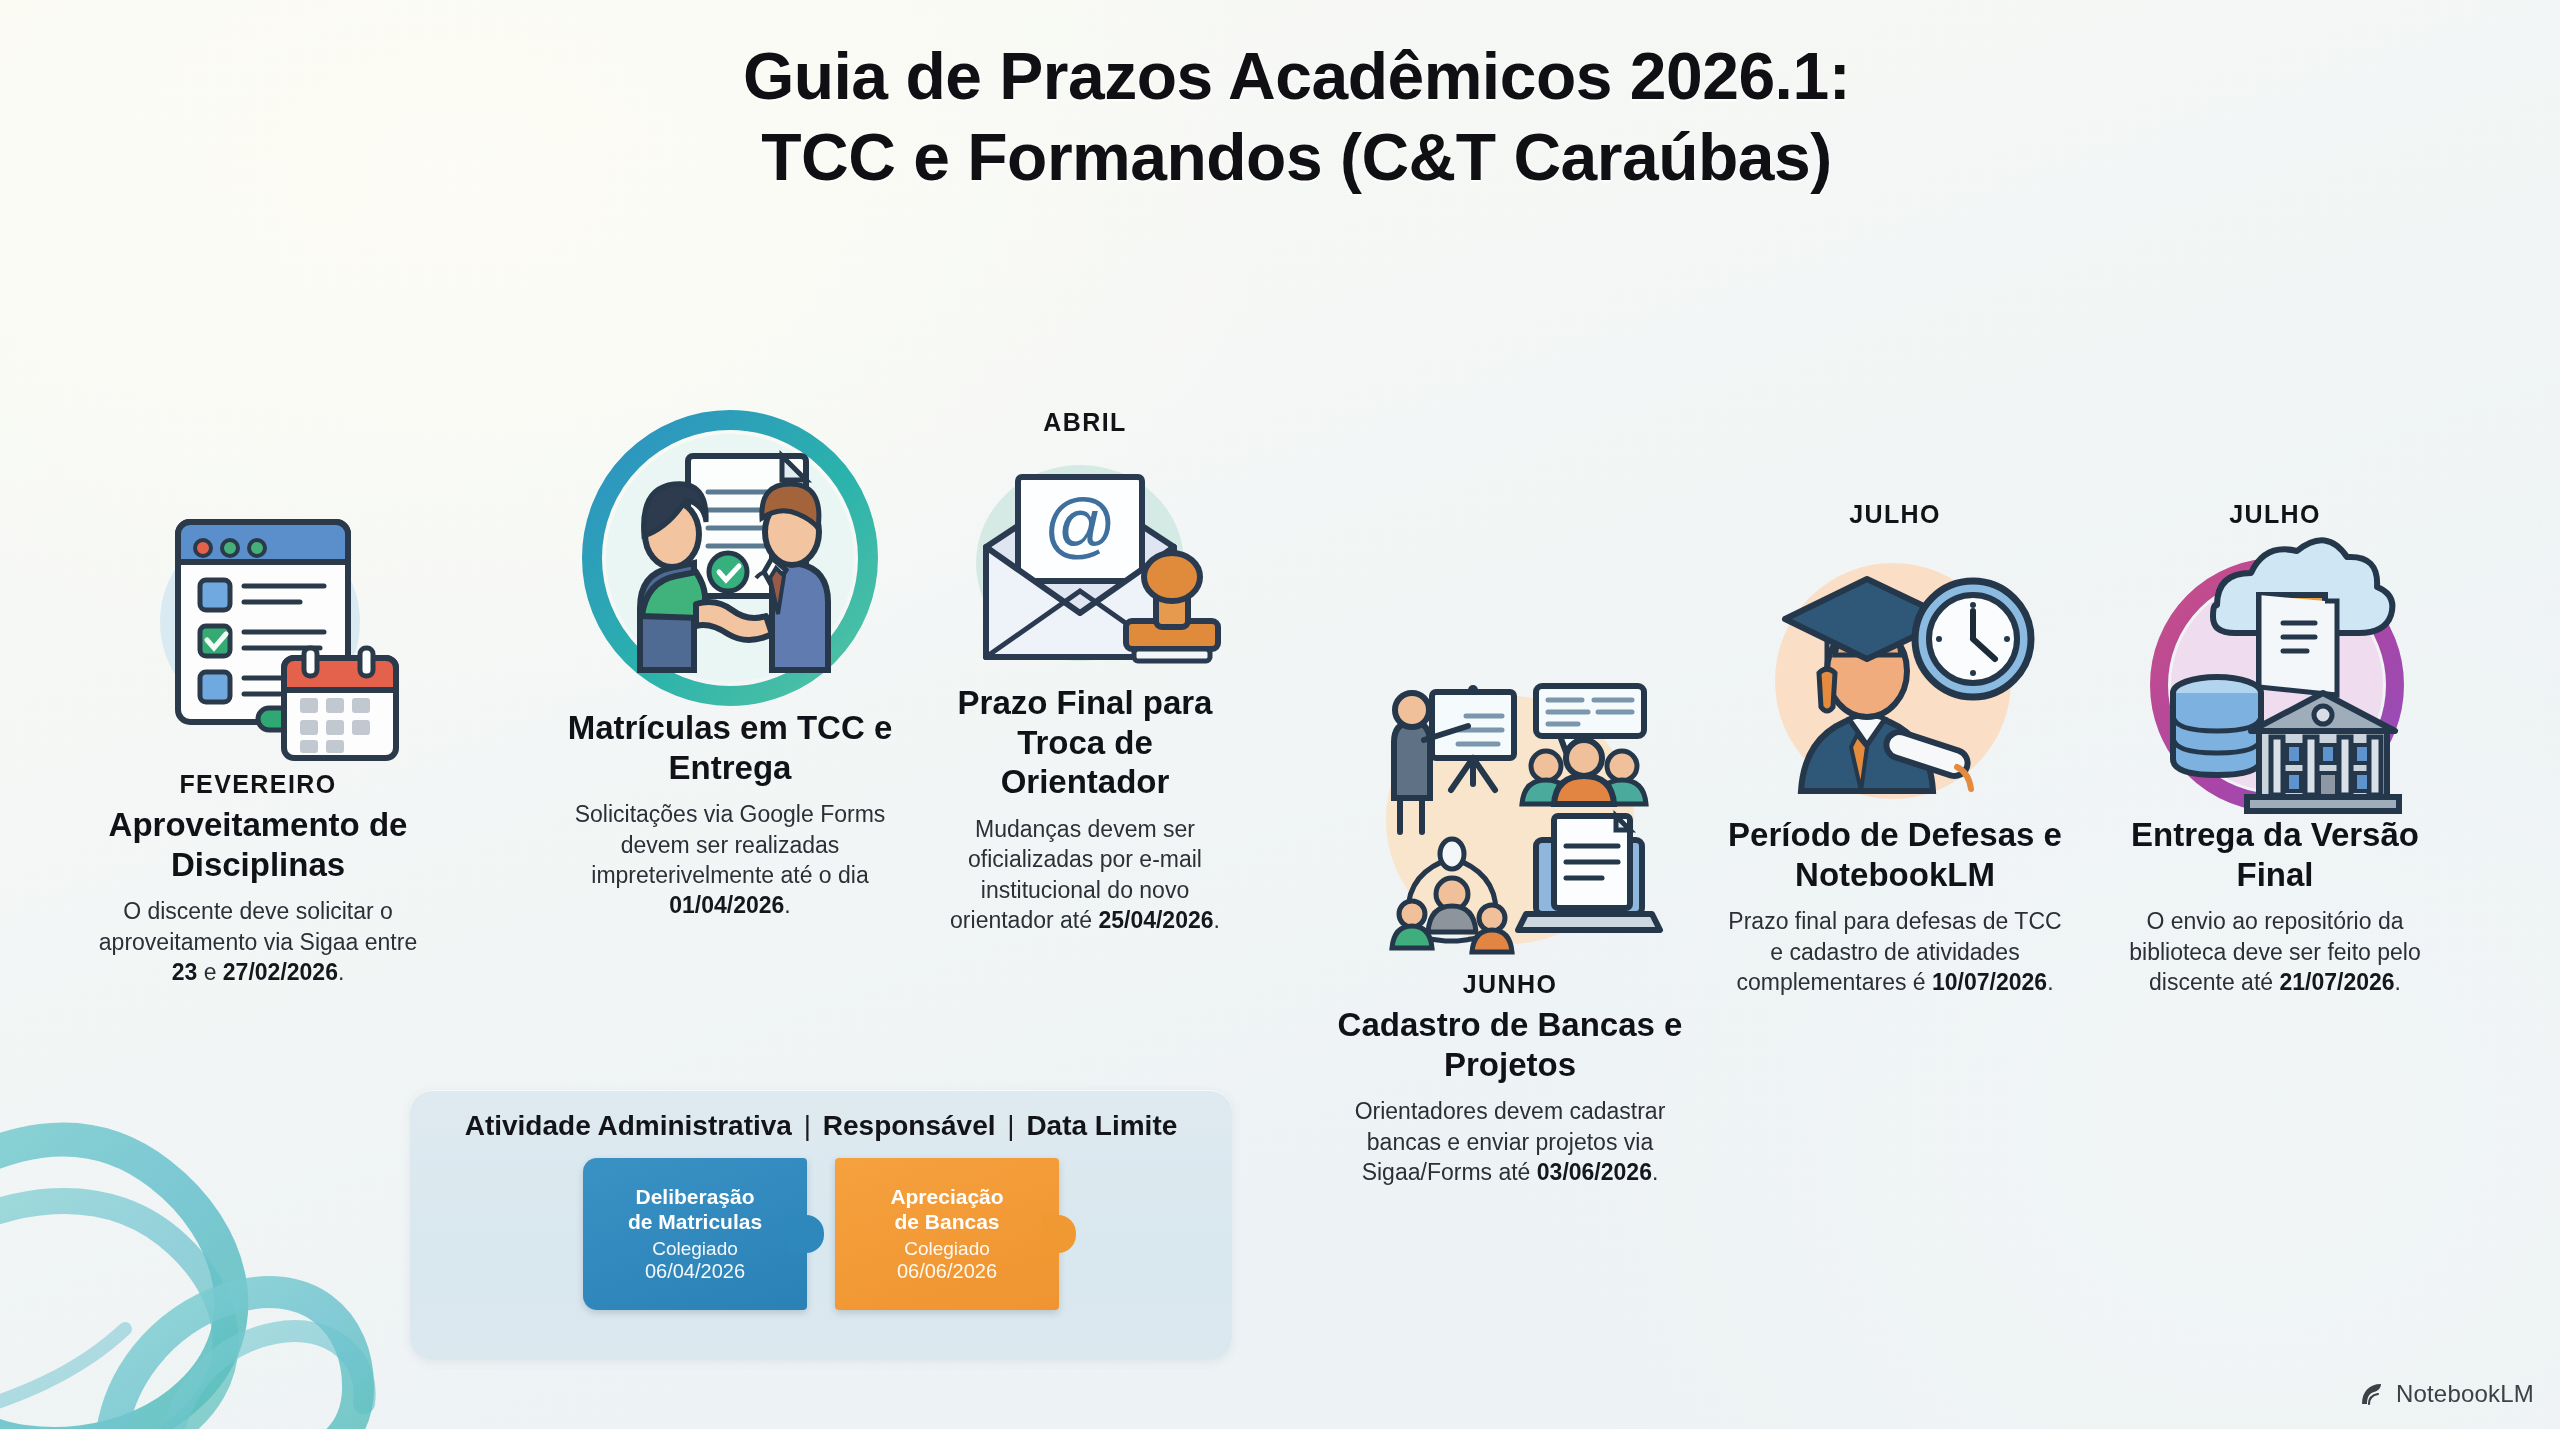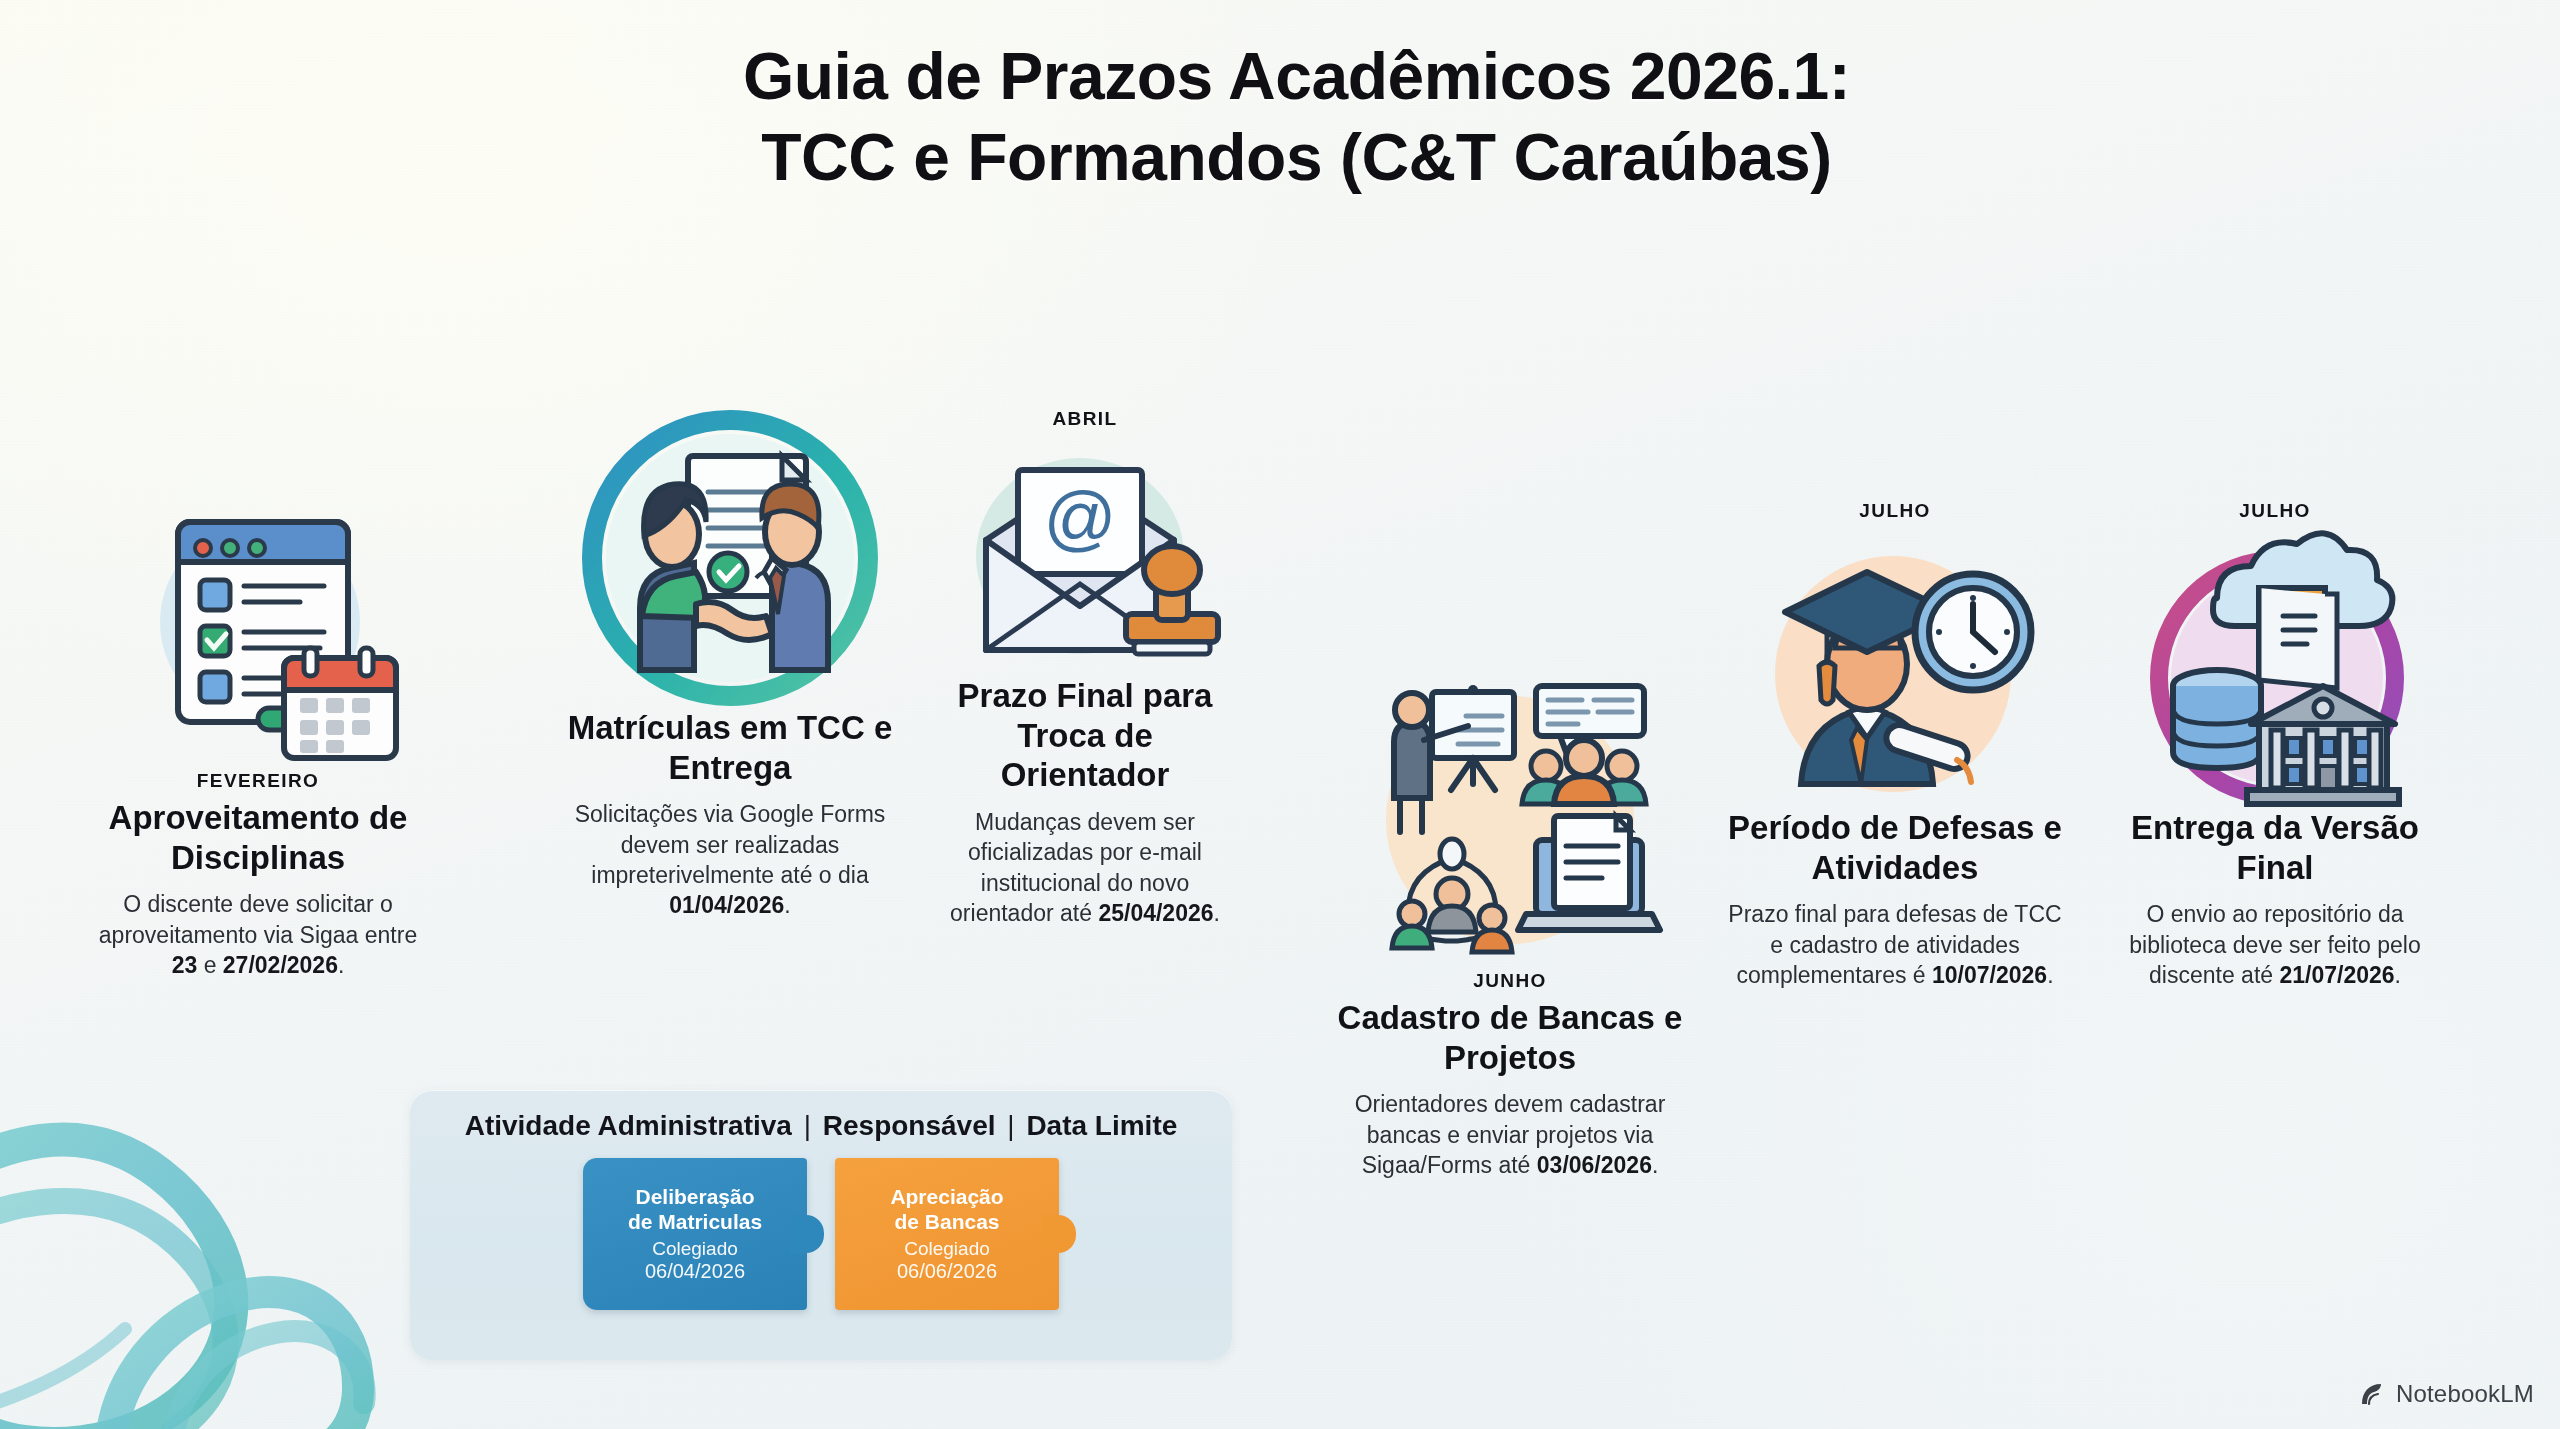--- a/index.html
+++ b/index.html
@@ -41,21 +41,21 @@
     letter-spacing: -0.5px;
     color: #101014;
     line-height: 1.22;
     text-shadow: 0 2px 3px rgba(255,255,255,.85);
     padding-left: 33px;
   }
 
   
   .milestone { position: absolute; text-align: center; }
   .m-month {
-    font-size: 19px; font-weight: 800; letter-spacing: 1.4px;
+    font-size: 25px; font-weight: 800; letter-spacing: 1.4px;
     color: #121317; margin-bottom: 6px;
   }
   .m-title {
     font-size: 33px; font-weight: 800; color: #111217;
     line-height: 1.2; margin-bottom: 12px;
   }
   .m-desc {
     font-size: 23px; color: #2c2f36; line-height: 1.32;
   }
   .m-desc b { font-weight: 800; color: #15171c; }
@@ -328,21 +328,21 @@
       <circle cx="228" cy="104" r="44" fill="#fafcfd" stroke="#24374b" stroke-width="6"></circle>
       <g fill="#24374b">
         <circle cx="228" cy="70" r="3"></circle>
           <circle cx="262" cy="104" r="3"></circle>
           <circle cx="228" cy="138" r="3"></circle>
           <circle cx="194" cy="104" r="3"></circle>
       </g>
       <path d="M228 104 v-28 M228 104 l22 20" stroke="#1d2a38" stroke-width="6" stroke-linecap="round"></path>
     </svg>
   </div>
-  <div class="m-title">Período de Defesas e Atividades</div>
+  <div class="m-title">Período de Defesas e NotebookLM</div>
   <div class="m-desc"><span>Prazo final para defesas de TCC e cadastro de atividades complementares é </span><b>10/07/2026</b><span>.</span></div>
 </div>
 
 <div class="milestone" id="ms-jul2">
   <div class="m-month">JULHO</div>
   <div class="m-art">
     <svg width="300" height="280" viewBox="0 0 300 280">
       <defs>
         <linearGradient id="ringB" x1="0" y1="0" x2="1" y2="1">
           <stop offset="0%" stop-color="#c94f86"></stop>

